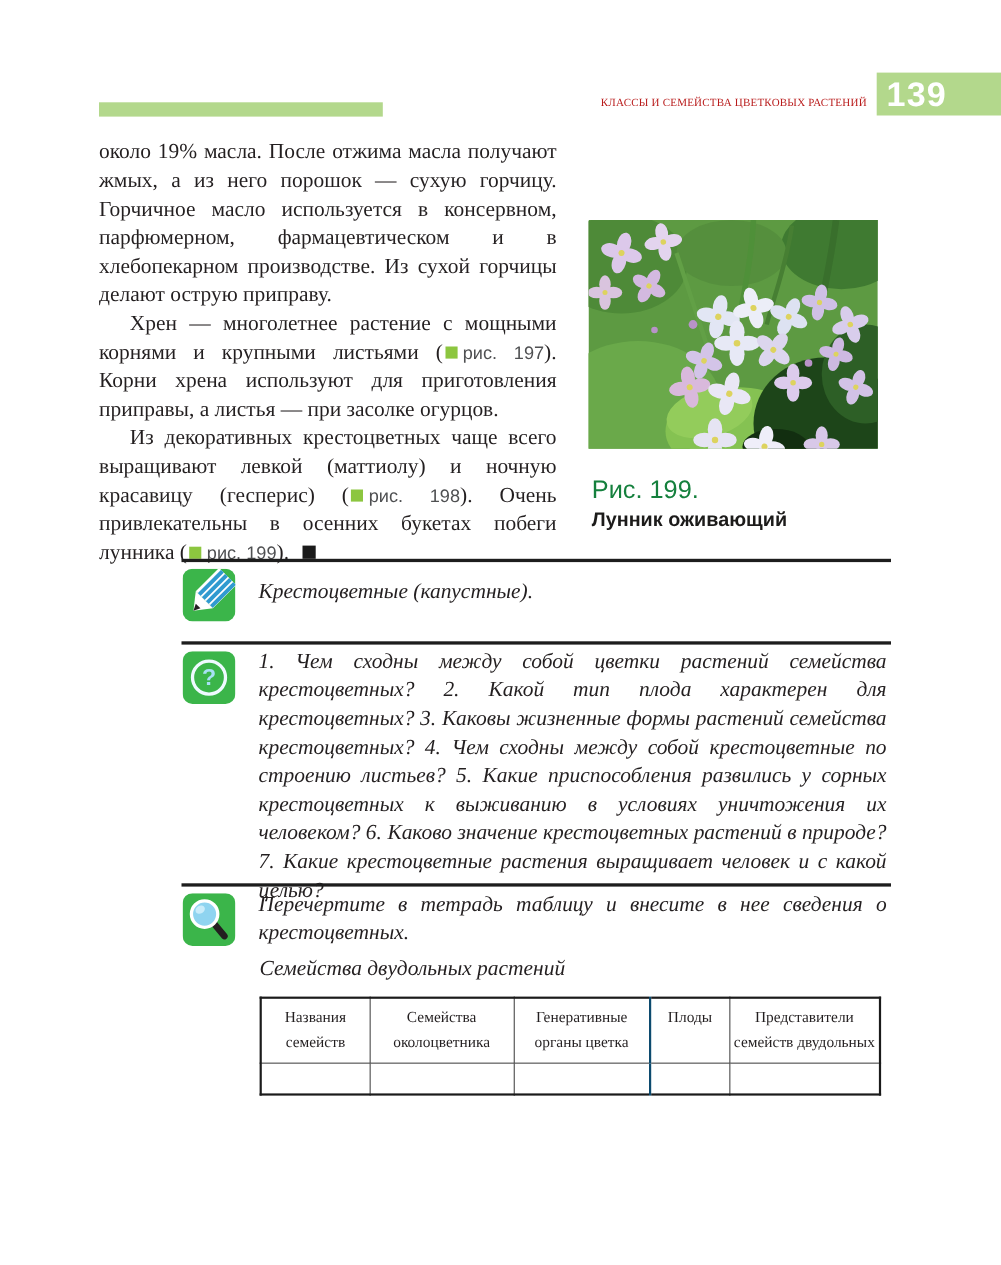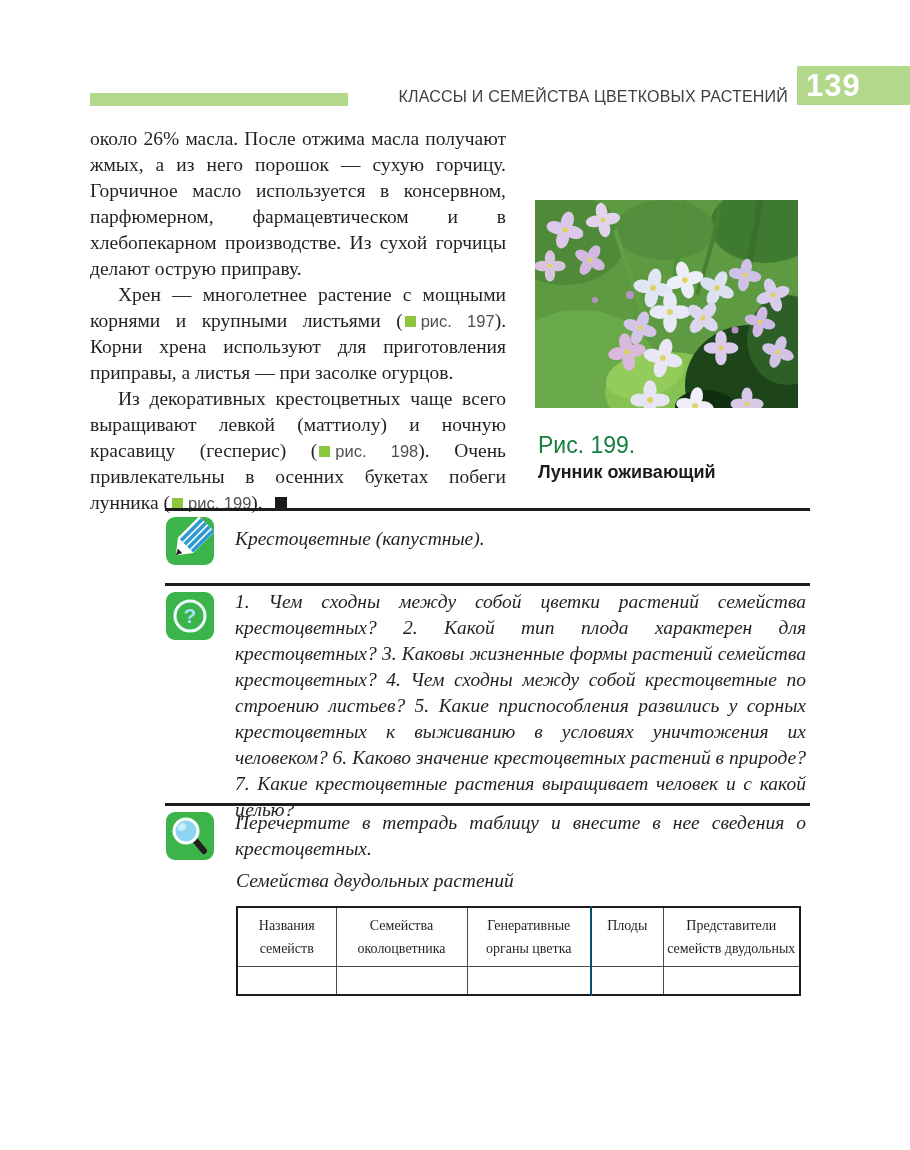--- a/index.html
+++ b/index.html
@@ -5,22 +5,22 @@
   html,body { margin:0; padding:0; background:#ffffff; }
   .page {
     position:relative; width:910px; height:1150px; background:#ffffff;
     font-family:"Liberation Serif", serif; color:#231f20; overflow:hidden;
   }
 
   
   .header-bar { position:absolute; left:90px; top:93px; width:258px; height:13px; background:#b3d88c; }
   .header-title {
     position:absolute; top:88px; right:122px;
-    font-family:Liberation Sans, sans-serif; font-size:16px; letter-spacing:.2px;
-    color:#404040; white-space:nowrap;
+    font-family:Liberation Serif, serif; font-size:10px; letter-spacing:.2px;
+    color:#b91c1c; white-space:nowrap;
   }
   .page-badge {
     position:absolute; left:797px; top:66px; width:130px; height:39px; background:#b3d88c;
     font-family:"Liberation Sans", sans-serif; font-weight:bold; font-size:31px;
     color:#ffffff; line-height:39px; padding-left:9px; box-sizing:border-box; letter-spacing:1px;
   }
 
   
   .article-left {
     position:absolute; left:90px; top:126px; width:416px;
@@ -61,21 +61,21 @@
 </head>
 <body>
 
 <div class="page">
 
   <div class="header-bar"></div>
   <div class="header-title">КЛАССЫ И СЕМЕЙСТВА ЦВЕТКОВЫХ РАСТЕНИЙ</div>
   <div class="page-badge">139</div>
 
   <div class="article-left">
-      <p class="para">около 26% масла. После отжима масла получают жмых, а из него порошок — сухую горчицу. Горчичное масло используется в консервном, парфюмерном, фармацевтическом и в хлебопекарном производстве. Из сухой горчицы делают острую приправу.</p>
+      <p class="para">около 19% масла. После отжима масла получают жмых, а из него порошок — сухую горчицу. Горчичное масло используется в консервном, парфюмерном, фармацевтическом и в хлебопекарном производстве. Из сухой горчицы делают острую приправу.</p>
       <p class="para indent">Хрен — многолетнее растение с мощными корнями и крупными листьями <span class="figref">(<span class="greensq"></span><span class="figtext">рис. 197</span>)</span>. Корни хрена используют для приготовления приправы, а листья — при засолке огурцов.</p>
       <p class="para indent">Из декоративных крестоцветных чаще всего выращивают левкой (маттиолу) и ночную красавицу (гесперис) <span class="figref">(<span class="greensq"></span><span class="figtext">рис. 198</span>)</span>. Очень привлекательны в осенних букетах побеги лунника <span class="figref">(<span class="greensq"></span><span class="figtext">рис. 199</span>)</span>. <span class="endmark"></span></p>
     </div>
 
   <div class="figure-photo">
     <svg width="263" height="208" viewBox="0 0 263 208" xmlns="http://www.w3.org/2000/svg">
       <defs>
         <g id="flw">
           <ellipse cx="0" cy="-8" rx="5.5" ry="8.5"></ellipse>
           <ellipse cx="0" cy="8" rx="5.5" ry="8.5"></ellipse>

